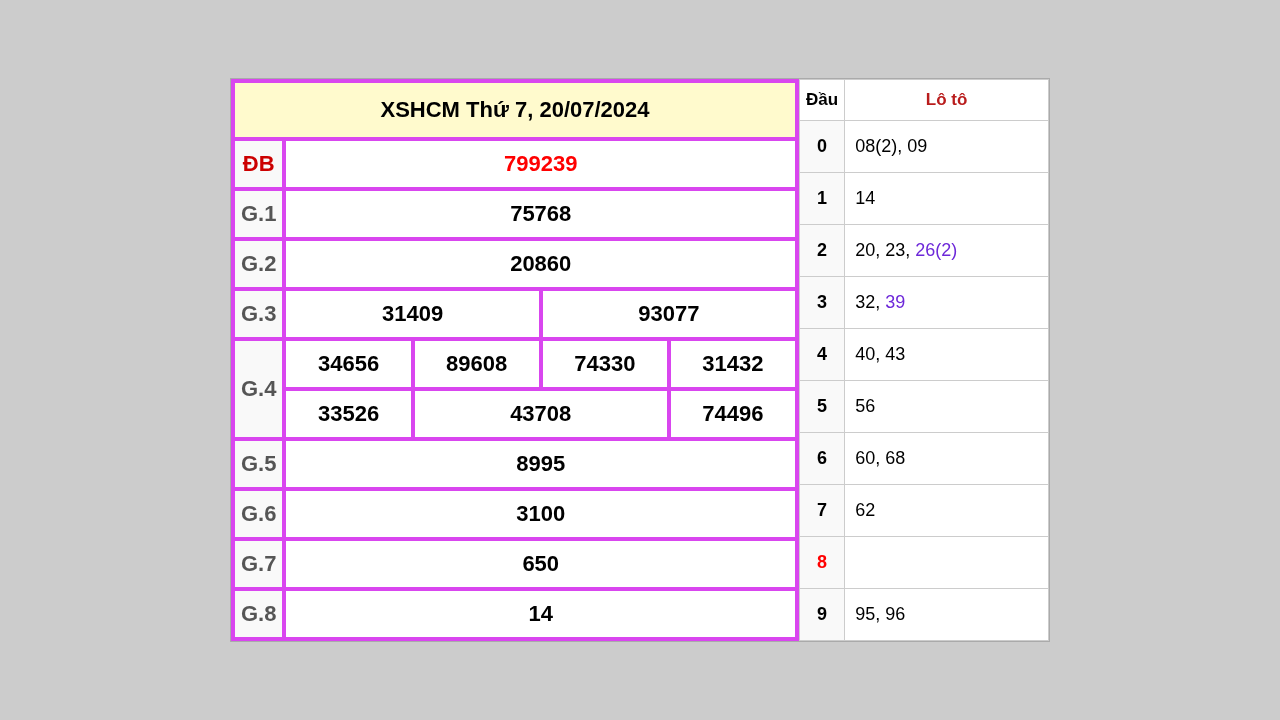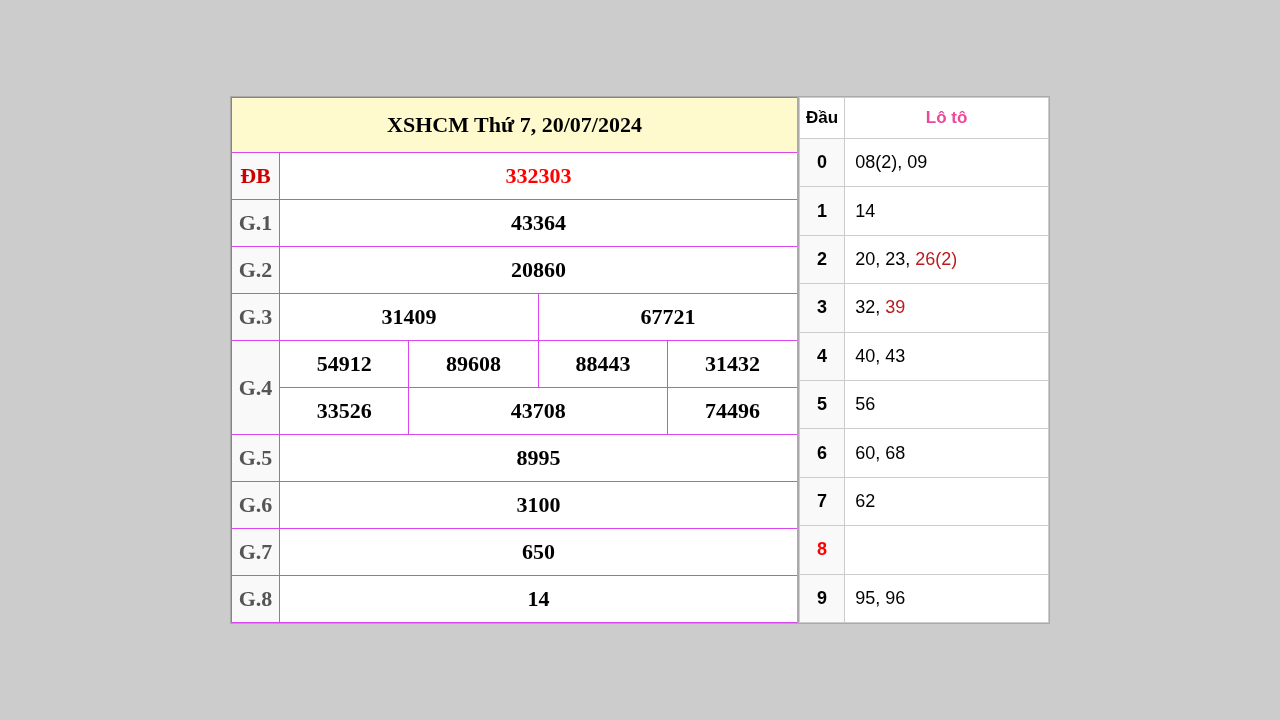--- a/index.html
+++ b/index.html
@@ -16,26 +16,25 @@
       width: 820px;
       border: 1px solid #aaa;
       background: #fff;
     }
     .left-table {
       flex: 1;
       border-collapse: collapse;
       border-right: 2px solid #aaa;
     }
     .left-table td, .left-table th {
-      border: 1px solid #d946ef;
+      border: 4px solid #d946ef;
       text-align: center;
       padding: 10px 6px;
       font-size: 22px;
       font-weight: bold;
-      font-family: Liberation Serif, serif;
     }
     .header-row th {
       background: #fffacd;
       font-size: 22px;
       font-weight: bold;
       color: #000;
       padding: 14px 6px;
     }
     .label-cell {
       color: #555;
@@ -69,73 +68,73 @@
       text-align: center;
       font-size: 17px;
       font-weight: bold;
       padding: 10px 6px;
       background: #fff;
     }
     .loto-header .dau-col {
       color: #000;
     }
     .loto-header .loto-col {
-      color: #ec4899;
+      color: #b91c1c;
     }
     .dau-cell {
       text-align: center;
       font-weight: bold;
       font-size: 18px;
       color: #000;
       background: #f9f9f9;
       width: 40px;
     }
     .dau-cell.red {
       color: #ff0000;
     }
     .loto-cell {
       font-size: 17px;
       color: #000;
     }
-    .red-num { color: #b91c1c; }
+    .red-num { color: #6d28d9; }
   </style>
 </head>
 <body>
 
 <div class="container">
 
   <table class="left-table">
     <thead>
       <tr class="header-row">
         <th colspan="5">XSHCM Thứ 7, 20/07/2024</th>
       </tr>
     </thead>
     <tbody id="left-tbody">
     <tr>
           <td class="label-cell db-label">ĐB</td>
-          <td class="db-value" colspan="4">332303</td>
+          <td class="db-value" colspan="4">799239</td>
         </tr>
         <tr>
           <td class="label-cell ">G.1</td>
-          <td class="normal-value" colspan="4">43364</td>
+          <td class="normal-value" colspan="4">75768</td>
         </tr>
         <tr>
           <td class="label-cell ">G.2</td>
           <td class="normal-value" colspan="4">20860</td>
         </tr>
         <tr>
           <td class="label-cell ">G.3</td>
           <td class="normal-value" colspan="2">31409</td>
-          <td class="normal-value" colspan="2">67721</td>
+          <td class="normal-value" colspan="2">93077</td>
         </tr>
         <tr>
           <td class="label-cell" rowspan="2">G.4</td>
-          <td class="normal-value">54912</td>
+          <td class="normal-value">34656</td>
           <td class="normal-value">89608</td>
-          <td class="normal-value">88443</td>
+          <td class="normal-value">74330</td>
           <td class="normal-value">31432</td>
         </tr>
         <tr>
           <td class="normal-value">33526</td>
           <td class="normal-value" colspan="2">43708</td>
           <td class="normal-value">74496</td>
         </tr>
         <tr>
           <td class="label-cell ">G.5</td>
           <td class="normal-value" colspan="4">8995</td>

